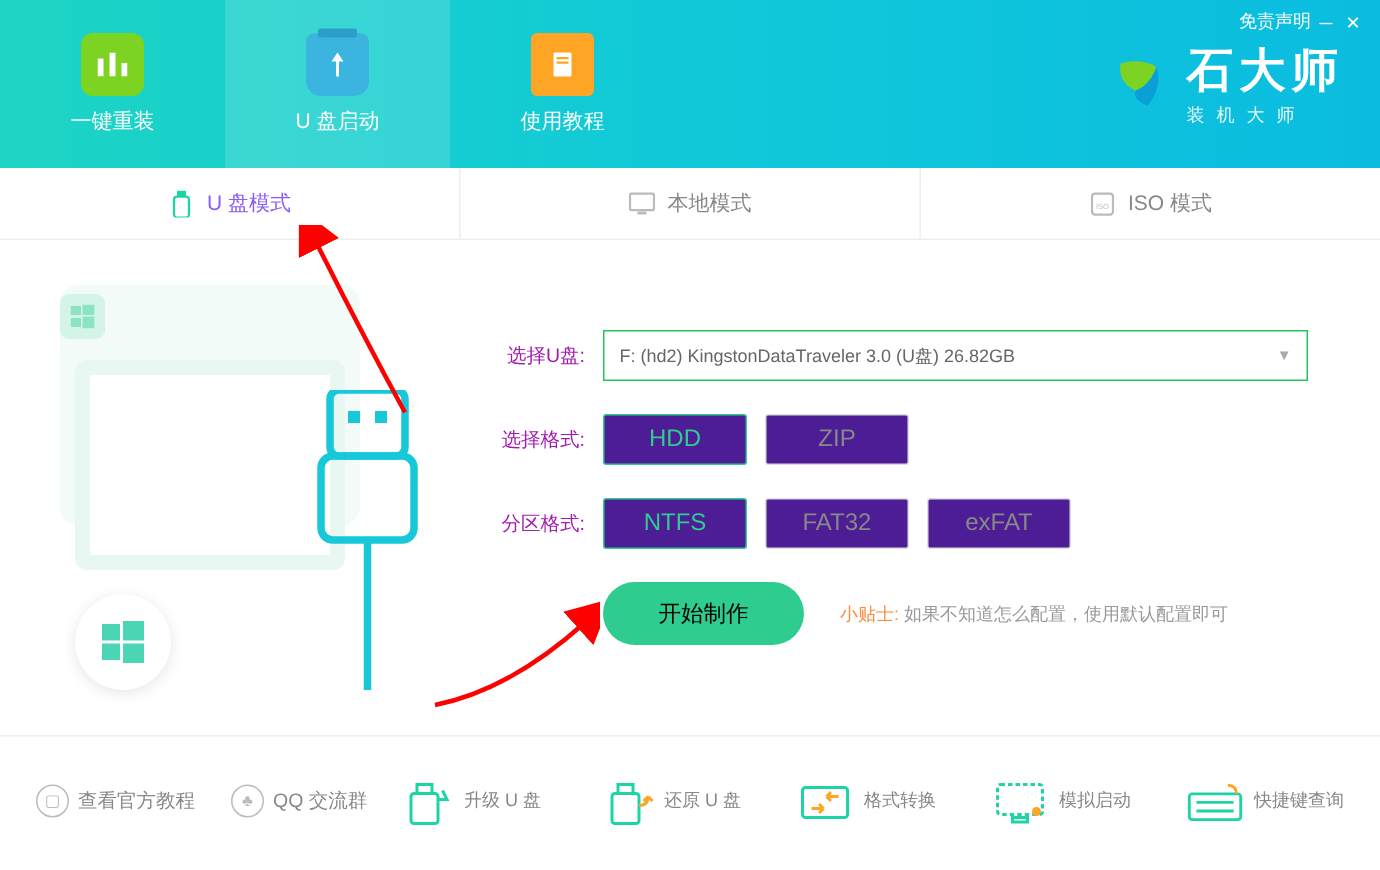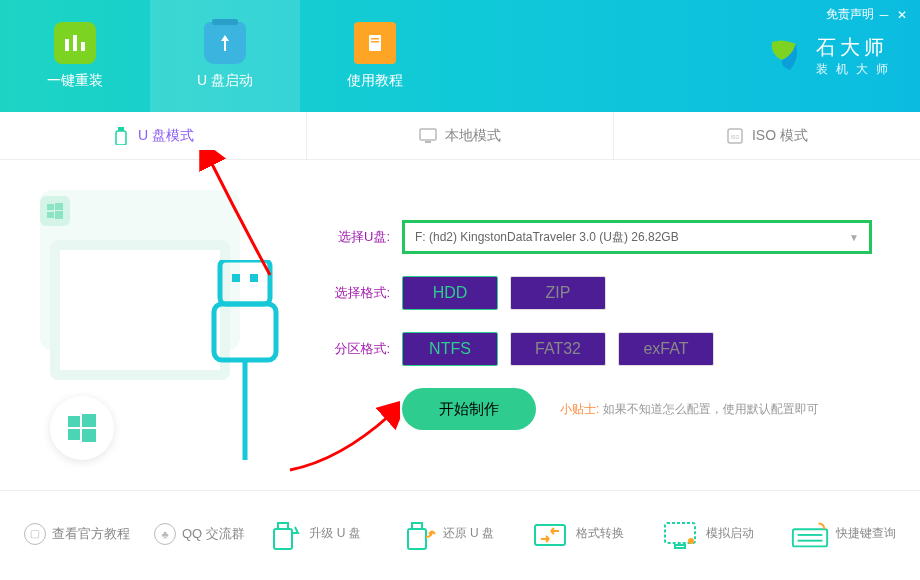--- a/index.html
+++ b/index.html
@@ -10,42 +10,42 @@
 .nav-icon{width:42px;height:42px;border-radius:8px;display:flex;align-items:center;justify-content:center}
 .icon-reinstall{background:#7cd321}
 .icon-usb-boot{background:#3bb5e0;border-radius:6px 6px 10px 10px;position:relative}
 .icon-usb-boot::before{content:"";position:absolute;top:-3px;left:8px;right:8px;height:6px;background:#2a9fc9;border-radius:2px}
 .icon-tutorial{background:#ffa525;border-radius:4px;position:relative}
 .icon-tutorial::after{content:"";position:absolute;bottom:-4px;right:8px;border:4px solid transparent;border-top-color:#ffa525}
 .logo-area{position:absolute;right:24px;top:50%;transform:translateY(-50%);display:flex;align-items:center;gap:10px;color:#fff}
 .logo-mark{width:44px;height:44px;position:relative}
 .logo-mark svg{width:44px;height:44px}
 .logo-text{display:flex;flex-direction:column}
-.logo-title{font-size:20px;font-weight:normal;letter-spacing:4px}
+.logo-title{font-size:31px;font-weight:bold;letter-spacing:4px}
 .logo-sub{font-size:12px;letter-spacing:8px;opacity:0.9}
 .titlebar{position:absolute;top:6px;right:10px;display:flex;align-items:center;gap:2px;color:#fff;font-size:12px}
 .win-btn{cursor:pointer;width:16px;height:16px;display:flex;align-items:center;justify-content:center}
 .tabs{height:48px;display:flex;border-bottom:1px solid #eee}
 .tab{flex:1;display:flex;align-items:center;justify-content:center;gap:8px;font-size:14px;color:#888;cursor:pointer;border-right:1px solid #eee}
 .tab:last-child{border-right:none}
 .tab.active{color:#8b5cf6}
 .tab-icon{width:18px;height:18px;display:flex;align-items:center;justify-content:center}
 .main{display:flex;height:330px;padding:20px 30px 0 20px;position:relative}
 .illust{width:260px;position:relative}
 .illust-bg{position:absolute;top:10px;left:20px;width:200px;height:160px;background:#f2fbf8;border-radius:12px}
 .illust-screen{position:absolute;top:60px;left:30px;width:180px;height:140px;border:10px solid #e8f7f2;border-radius:8px;background:#fff}
 .illust-win{position:absolute;bottom:30px;left:30px;width:64px;height:64px;border-radius:50%;background:#fff;box-shadow:0 2px 10px rgba(0,0,0,0.1);display:flex;align-items:center;justify-content:center}
 .illust-win svg{width:32px;height:32px;fill:#4bd5b4}
 .illust-usb{position:absolute;top:80px;left:180px}
 .illust-usb svg{width:90px;height:200px}
 .illust-corner{position:absolute;top:16px;left:20px;width:30px;height:30px;border-radius:6px;background:#d4f4e8;display:flex;align-items:center;justify-content:center}
 .form{flex:1;padding:40px 0 0 40px}
 .row{display:flex;align-items:center;margin-bottom:22px}
 .row-label{width:70px;font-size:13px;color:#a21caf;text-align:right;margin-right:12px}
-.select{flex:1;max-width:470px;height:34px;border:3px solid #22c55e;padding:0 10px;display:flex;align-items:center;justify-content:space-between;font-size:12px;color:#666;cursor:pointer;background:#fff}
+.select{flex:1;max-width:470px;height:34px;border:1px solid #22c55e;padding:0 10px;display:flex;align-items:center;justify-content:space-between;font-size:12px;color:#666;cursor:pointer;background:#fff}
 .select-arrow{color:#aaa;font-size:10px}
 .btn-group{display:flex;gap:12px}
 .opt-btn{width:96px;height:34px;border:1px solid #ddd;background:#4c1d95;font-size:16px;color:#888;cursor:pointer;border-radius:2px}
 .opt-btn.selected{border-color:#2ecc8f;color:#2ecc8f}
 .action-row{display:flex;align-items:center;gap:24px;margin-top:8px;padding-left:82px}
 .primary-btn{width:134px;height:42px;background:#2ecc8f;color:#000000;border:none;border-radius:21px;font-size:15px;cursor:pointer}
 .tip{font-size:12px;color:#999}
 .tip-label{color:#ff8a3c}
 .arrow-red{position:absolute;pointer-events:none}
 .arrow1{top:-10px;left:180px;width:100px;height:130px}

